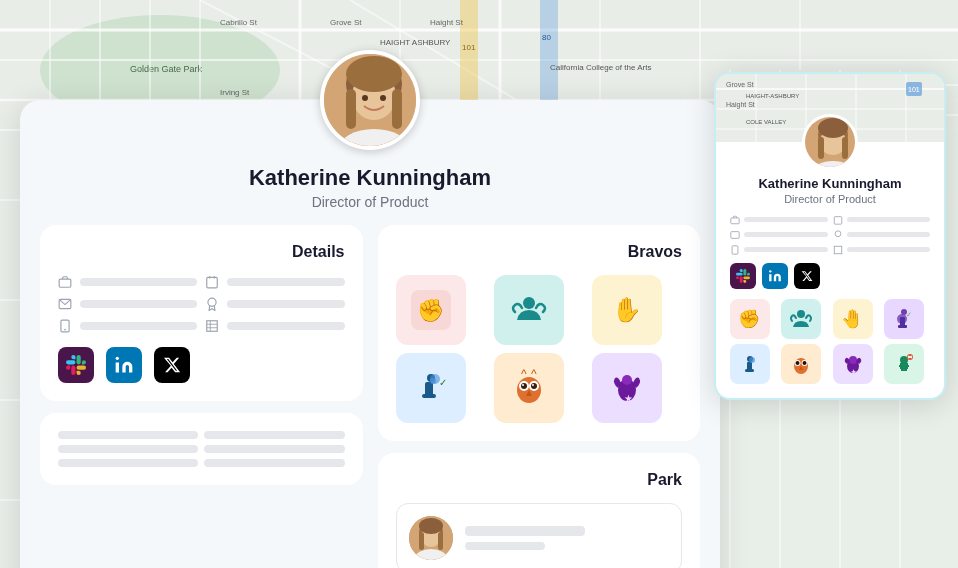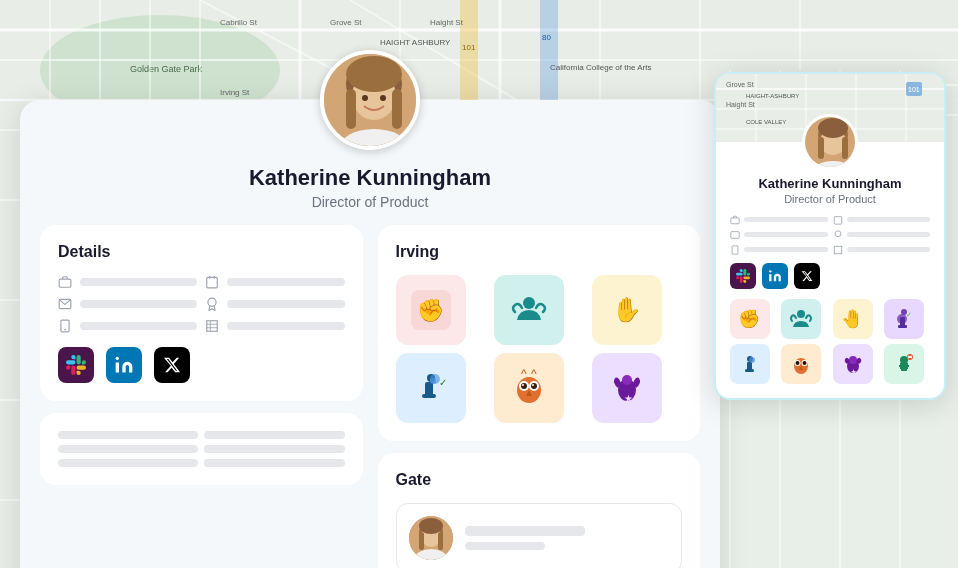--- a/index.html
+++ b/index.html
@@ -51,20 +51,21 @@
       text-align: center;
       padding-top: 55px;
       margin-bottom: 15px;
     }
 
     
     .section-card {
       background: white;
       border-radius: 16px;
       padding: 18px;
+      text-align: right;
     }
 
     .section-title {
       font-size: 16px;
       font-weight: 700;
       color: #1a1a2e;
       margin-bottom: 14px;
     }
 
     
@@ -395,21 +396,21 @@
             <div class="bio-line" style="height:8px; background:#e5e7eb; border-radius:4px;"></div>
             <div class="bio-line" style="height:8px; background:#e5e7eb; border-radius:4px;"></div>
           </div>
         </div>
 
       </div>
 
       <div style="flex:1; display:flex; flex-direction:column; gap:12px;">
 
         <div class="section-card">
-          <div class="section-title">Irving</div>
+          <div class="section-title">Bravos</div>
           <div class="bravos-grid" style="display:grid; grid-template-columns:repeat(3,1fr); gap:8px;">
 
             <div class="bravo-item bravo-pink" style="background:#fce8e8; border-radius:12px; width:70px; height:70px; display:flex; align-items:center; justify-content:center; font-size:30px;">
               <svg width="40" height="40" viewBox="0 0 40 40">
                 <rect width="40" height="40" rx="8" fill="#f8d7d7"></rect>
                 <text x="20" y="28" text-anchor="middle" font-size="22">✊</text>
               </svg>
             </div>
 
             <div class="bravo-item bravo-teal" style="background:#d0f0ee; border-radius:12px; width:70px; height:70px; display:flex; align-items:center; justify-content:center; font-size:30px;">
@@ -464,21 +465,21 @@
                 <circle cx="20" cy="12" r="5" fill="#8a2aba"></circle>
                 <path d="M11 20 Q5 15 8 10 Q11 8 14 15" fill="#6a1a9a"></path>
                 <path d="M29 20 Q35 15 32 10 Q29 8 26 15" fill="#6a1a9a"></path>
                 <text x="17" y="34" font-size="10" fill="#f0d0ff">★</text>
               </svg>
             </div>
           </div>
         </div>
 
         <div class="section-card">
-          <div class="section-title">Gate</div>
+          <div class="section-title">Park</div>
           <div class="team-member" style="display:flex; align-items:center; gap:12px; background:white; border:1px solid #e5e7eb; border-radius:12px; padding:12px;">
             <div class="team-avatar" style="width:44px; height:44px; border-radius:50%; overflow:hidden; flex-shrink:0;">
               <svg viewBox="0 0 44 44" width="44" height="44">
                 <rect width="44" height="44" fill="#d4a574"></rect>
                 <ellipse cx="22" cy="16" rx="12" ry="10" fill="#9B6E3E"></ellipse>
                 <ellipse cx="22" cy="20" rx="10" ry="11" fill="#E8C49A"></ellipse>
                 <ellipse cx="22" cy="10" rx="12" ry="8" fill="#8B5E3C"></ellipse>
                 <rect x="10" y="16" width="5" height="18" rx="2.5" fill="#9B6E3E"></rect>
                 <rect x="29" y="16" width="5" height="18" rx="2.5" fill="#9B6E3E"></rect>
                 <ellipse cx="22" cy="42" rx="16" ry="9" fill="#f0f0f0"></ellipse>

